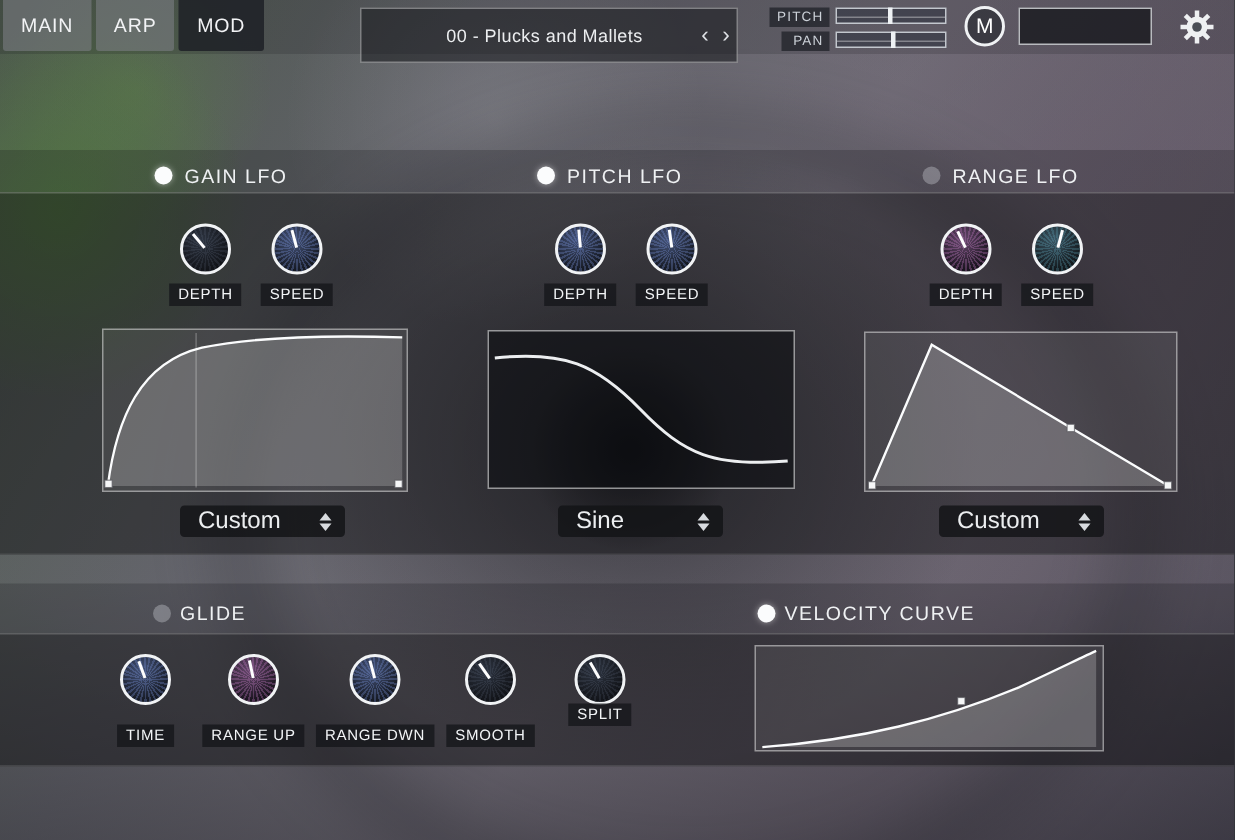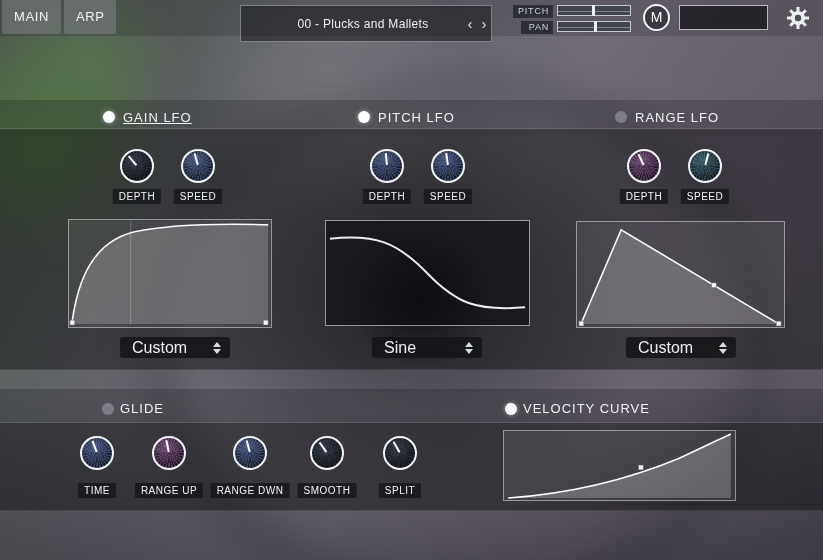--- a/index.html
+++ b/index.html
@@ -87,20 +87,21 @@
 
   <div class="band-top"></div>
   <div class="band-lfo-head"></div>
   <div class="panel-lfo"></div>
   <div class="band-glide-head"></div>
   <div class="panel-glide"></div>
 
   <div class="tabs">
     <div class="tab">MAIN</div>
     <div class="tab">ARP</div>
+    <div class="tab active">MOD</div>
   </div>
 
   <div class="preset">
     <span class="val">00 - Plucks and Mallets</span>
     <span class="chev">‹</span>
     <span class="chev">›</span>
   </div>
 
   <span class="mini-label" style="left:513px;top:5px;width:32px;">PITCH</span>
   <div class="hslider" style="left:557px;top:5px;">
@@ -121,21 +122,21 @@
         <line x1="2" y1="13" x2="24" y2="13"></line>
         <line x1="5.2" y1="5.2" x2="20.8" y2="20.8"></line>
         <line x1="20.8" y1="5.2" x2="5.2" y2="20.8"></line>
       </g>
       <circle cx="13" cy="13" r="7" fill="#eef0f2"></circle>
       <circle cx="13" cy="13" r="3.2" fill="#4a4e56"></circle>
     </svg>
   </div>
 
   <div class="sec-dot on" style="left:103px;top:111px;"></div>
-  <div class="sec-title" style="left:123px;top:110px;text-decoration:underline;">GAIN LFO</div>
+  <div class="sec-title" style="left:123px;top:110px;">GAIN LFO</div>
   <div class="sec-dot on" style="left:358px;top:111px;"></div>
   <div class="sec-title" style="left:378px;top:110px;">PITCH LFO</div>
   <div class="sec-dot" style="left:615px;top:111px;"></div>
   <div class="sec-title" style="left:635px;top:110px;">RANGE LFO</div>
 
   <div class="knob kn-dark" style="left:120px;top:149px;--rot:-40deg;">
       <span class="needle"></span>
     </div>
   <div class="chip" style="left:137px;top:189px;">DEPTH</div>
   <div class="knob kn-blue" style="left:181px;top:149px;--rot:-15deg;">
@@ -226,21 +227,21 @@
       <span class="needle"></span>
     </div>
   <div class="chip" style="left:250px;top:483px;">RANGE DWN</div>
   <div class="knob kn-dark" style="left:310px;top:436px;--rot:-35deg;">
       <span class="needle"></span>
     </div>
   <div class="chip" style="left:327px;top:483px;">SMOOTH</div>
   <div class="knob kn-dark" style="left:383px;top:436px;--rot:-30deg;">
       <span class="needle"></span>
     </div>
-  <div class="chip" style="left:400px;top:483px;">SPLIT</div>
+  <div class="chip" style="left:400px;top:469px;">SPLIT</div>
 
   <div class="wave" style="left:503px;top:430px;width:233px;height:71px;">
     <svg viewBox="0 0 233 71">
       <path d="M2,69 C 70,64 125,50 178,28 C 202,17 222,7 231,3 L231,69 Z" fill="rgba(255,255,255,0.22)" stroke="none"></path>
       <path d="M2,69 C 70,64 125,50 178,28 C 202,17 222,7 231,3" fill="none" stroke="#fbfcfd" stroke-width="1.6"></path>
       <rect x="136" y="35" width="5" height="5" fill="#f5f6f7" stroke="rgba(90,90,95,0.7)" stroke-width="0.8"></rect>
     </svg>
   </div>
 </div>
 

